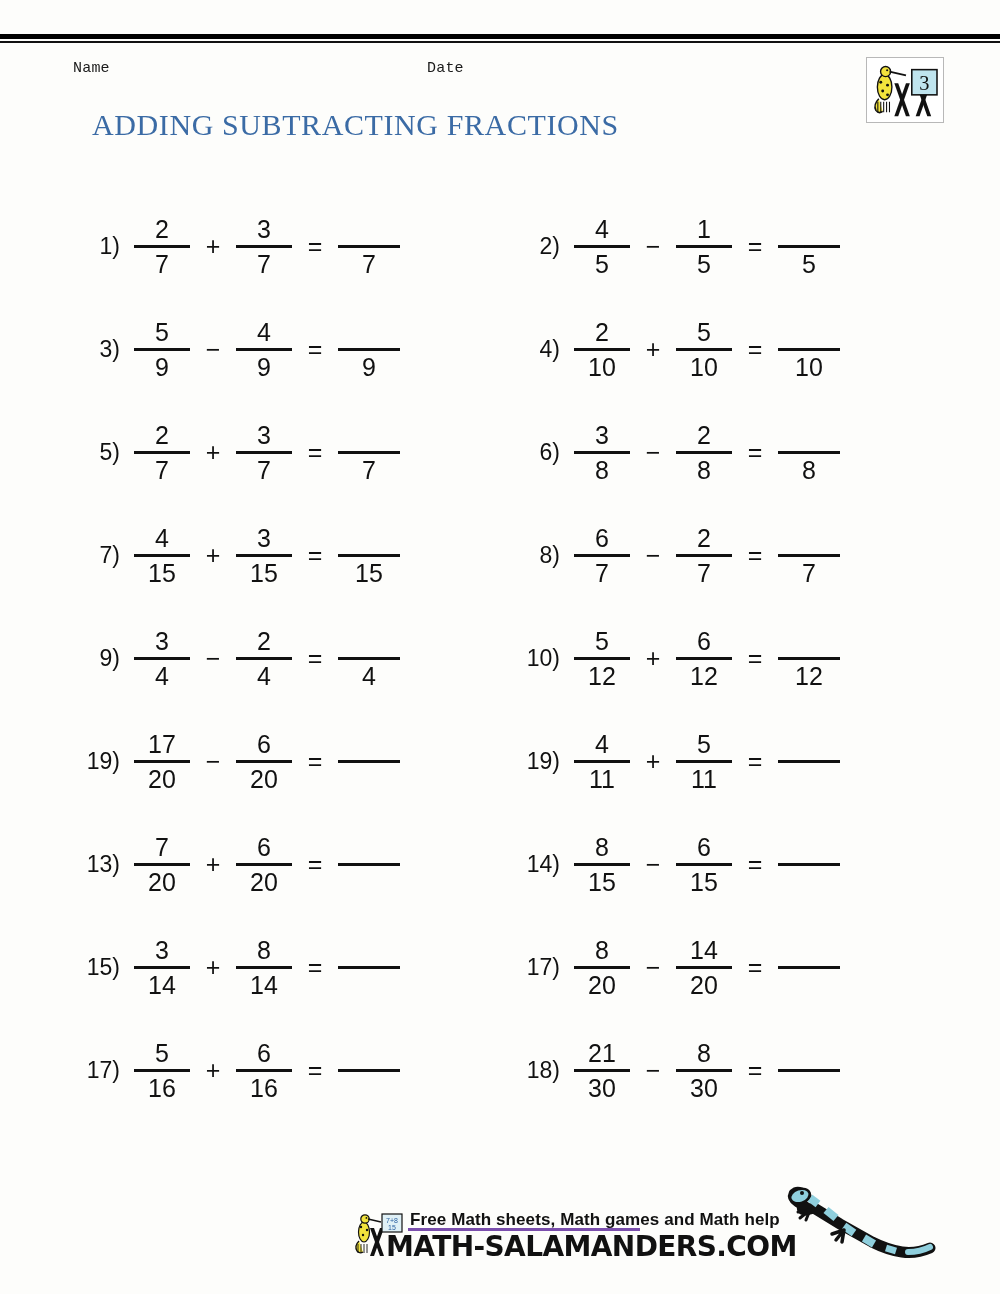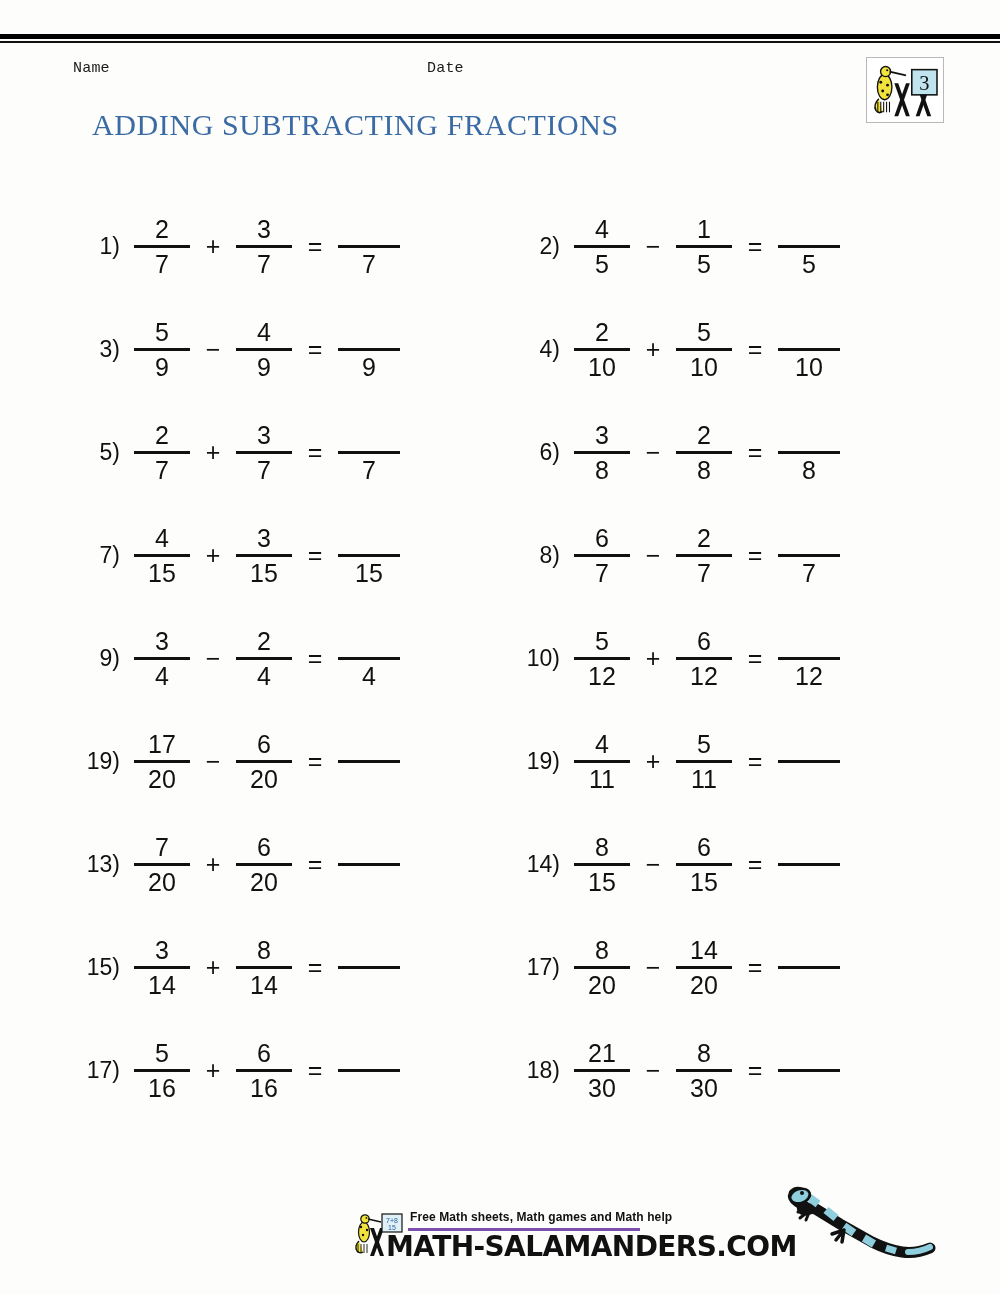--- a/index.html
+++ b/index.html
@@ -182,21 +182,21 @@
     position: absolute;
     left: 352px;
     top: 1206px;
     width: 300px;
     height: 56px;
   }
   .footer .tag {
     position: absolute;
     left: 58px;
     top: 4px;
-    font-size: 12px;
+    font-size: 17px;
     font-weight: bold;
     color: #111;
     white-space: nowrap;
     letter-spacing: 0.1px;
   }
   .footer .rule {
     position: absolute;
     left: 56px;
     top: 22px;
     width: 232px;

